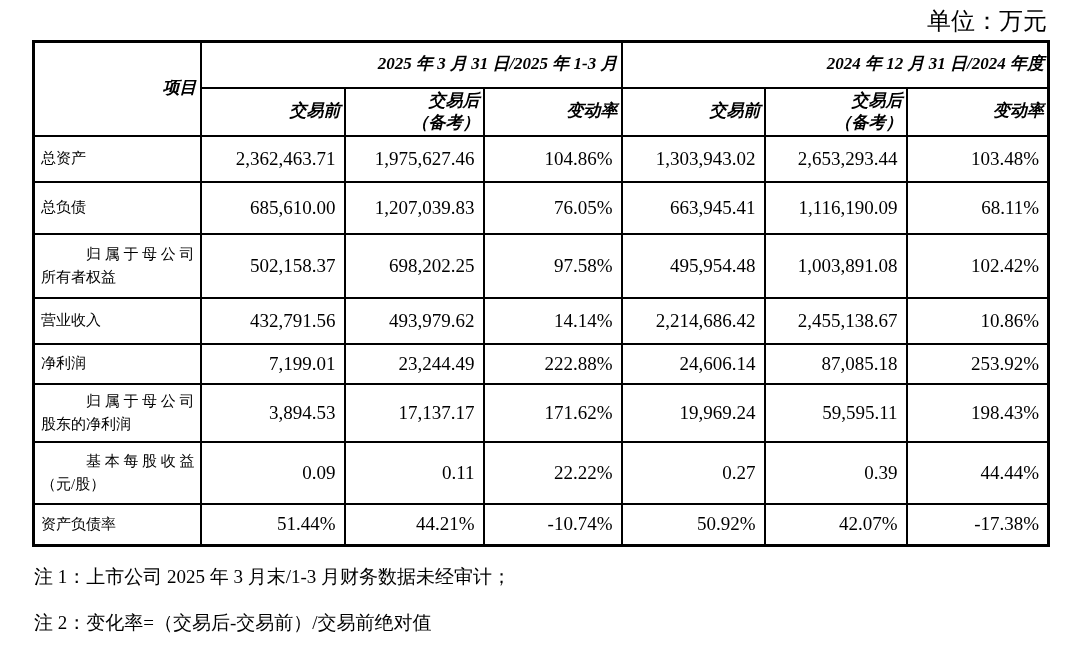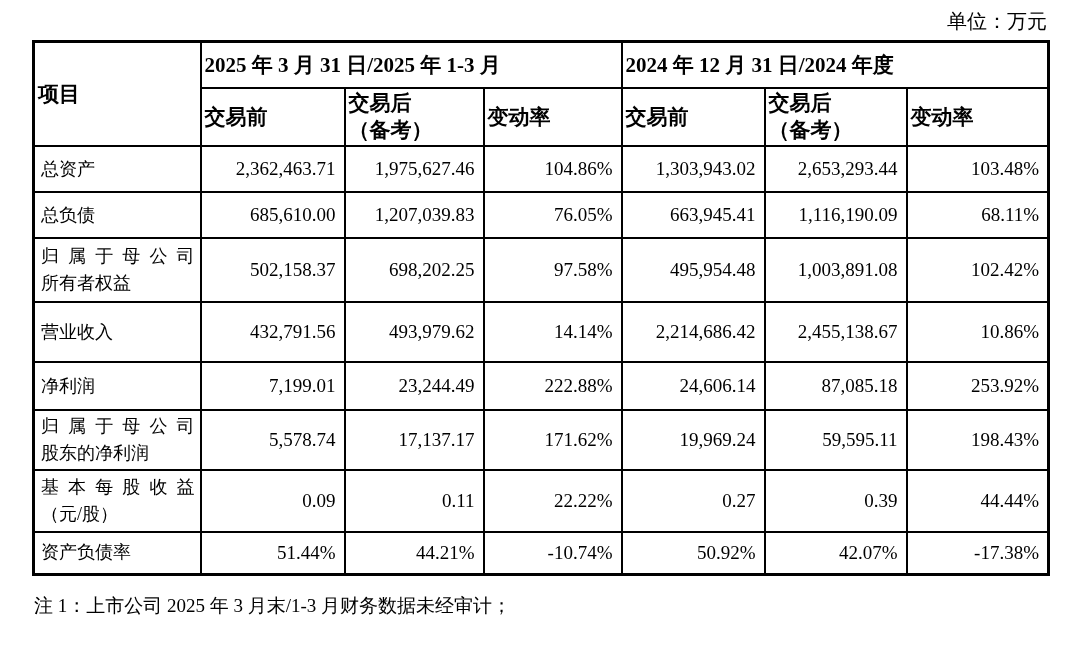--- a/index.html
+++ b/index.html
@@ -11,56 +11,57 @@
   body {
     width: 1080px;
     height: 669px;
     font-family: "Liberation Serif", "DejaVu Serif", serif;
     overflow: hidden;
   }
   .unit-row {
     width: 1015px;
     margin: 9px 0 7px 32px;
     text-align: right;
-    font-size: 20px;
+    font-size: 24px;
     line-height: 24px;
   }
   table.fin {
     border-collapse: collapse;
     table-layout: fixed;
     margin-left: 32px;
     width: 1015px;
   }
   table.fin th, table.fin td {
     border: 2px solid #000000;
     vertical-align: middle;
     overflow: hidden;
   }
   table.fin { border: 3px solid #000000; }
   th.group, th.sub, th.item {
     font-weight: bold;
-    font-size: 21px;
-    text-align: left;
+    font-size: 17px;
+    text-align: right;
     padding: 1px 3px;
     line-height: 1.35;
+    font-style: italic;
   }
   td.label {
-    font-size: 18px;
+    font-size: 15px;
     text-align: left;
     padding: 2px 5px 2px 6px;
     line-height: 1.5;
   }
   td.num {
     font-size: 19px;
     text-align: right;
     padding: 2px 8px 2px 2px;
     white-space: nowrap;
   }
   .l1, .l2 { display: block; }
-  .j { text-align: justify; text-align-last: justify; }
+  .j { text-align: justify; text-align-last: justify; margin-left: 45px; }
   .l2:empty { display: none; }
   .hdr2 span { display: block; line-height: 1.3; }
   .notes {
     margin: 17px 0 0 34px;
     font-size: 19px;
   }
   .note {
     line-height: 26px;
     margin-bottom: 20px;
   }
@@ -106,21 +107,21 @@
       <td class="label">
         <span class="l1">总资产</span>
       </td>
       <td class="num">2,362,463.71</td>
       <td class="num">1,975,627.46</td>
       <td class="num">104.86%</td>
       <td class="num">1,303,943.02</td>
       <td class="num">2,653,293.44</td>
       <td class="num">103.48%</td>
     </tr>
-    <tr style="height:46px">
+    <tr style="height:52px">
       <td class="label">
         <span class="l1">总负债</span>
       </td>
       <td class="num">685,610.00</td>
       <td class="num">1,207,039.83</td>
       <td class="num">76.05%</td>
       <td class="num">663,945.41</td>
       <td class="num">1,116,190.09</td>
       <td class="num">68.11%</td>
     </tr>
@@ -129,48 +130,48 @@
         <span class="l1 j">归属于母公司</span>
         <span class="l2">所有者权益</span>
       </td>
       <td class="num">502,158.37</td>
       <td class="num">698,202.25</td>
       <td class="num">97.58%</td>
       <td class="num">495,954.48</td>
       <td class="num">1,003,891.08</td>
       <td class="num">102.42%</td>
     </tr>
-    <tr style="height:60px">
+    <tr style="height:46px">
       <td class="label">
         <span class="l1">营业收入</span>
       </td>
       <td class="num">432,791.56</td>
       <td class="num">493,979.62</td>
       <td class="num">14.14%</td>
       <td class="num">2,214,686.42</td>
       <td class="num">2,455,138.67</td>
       <td class="num">10.86%</td>
     </tr>
-    <tr style="height:48px">
+    <tr style="height:40px">
       <td class="label">
         <span class="l1">净利润</span>
       </td>
       <td class="num">7,199.01</td>
       <td class="num">23,244.49</td>
       <td class="num">222.88%</td>
       <td class="num">24,606.14</td>
       <td class="num">87,085.18</td>
       <td class="num">253.92%</td>
     </tr>
     <tr style="height:58px">
       <td class="label">
         <span class="l1 j">归属于母公司</span>
         <span class="l2">股东的净利润</span>
       </td>
-      <td class="num">5,578.74</td>
+      <td class="num">3,894.53</td>
       <td class="num">17,137.17</td>
       <td class="num">171.62%</td>
       <td class="num">19,969.24</td>
       <td class="num">59,595.11</td>
       <td class="num">198.43%</td>
     </tr>
     <tr style="height:62px">
       <td class="label">
         <span class="l1 j">基本每股收益</span>
         <span class="l2">（元/股）</span>
@@ -191,13 +192,14 @@
       <td class="num">-10.74%</td>
       <td class="num">50.92%</td>
       <td class="num">42.07%</td>
       <td class="num">-17.38%</td>
     </tr>
   </tbody>
 </table>
 
 <div class="notes">
   <div class="note">注 1：上市公司 2025 年 3 月末/1-3 月财务数据未经审计；</div>
+  <div class="note">注 2：变化率=（交易后-交易前）/交易前绝对值</div>
 </div>
 
 </body></html>

